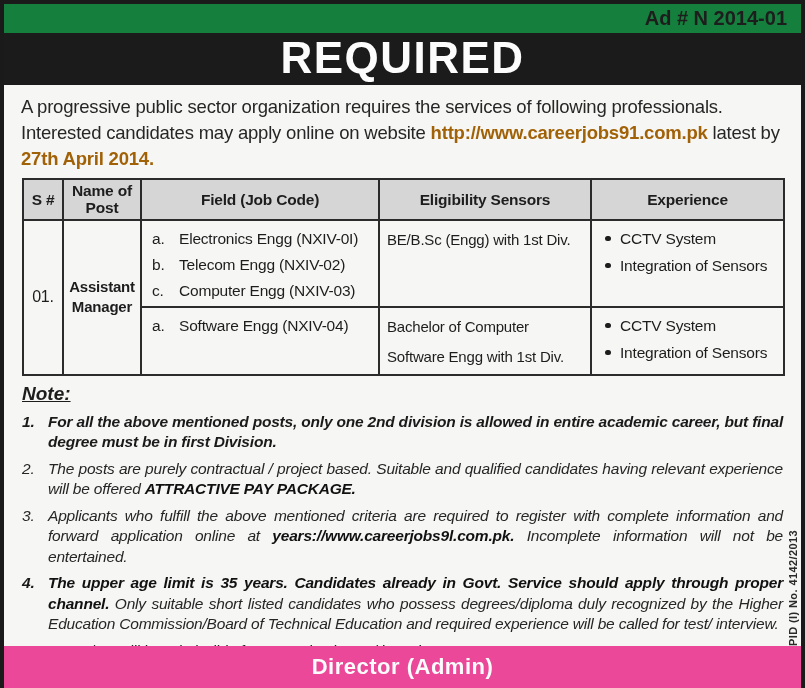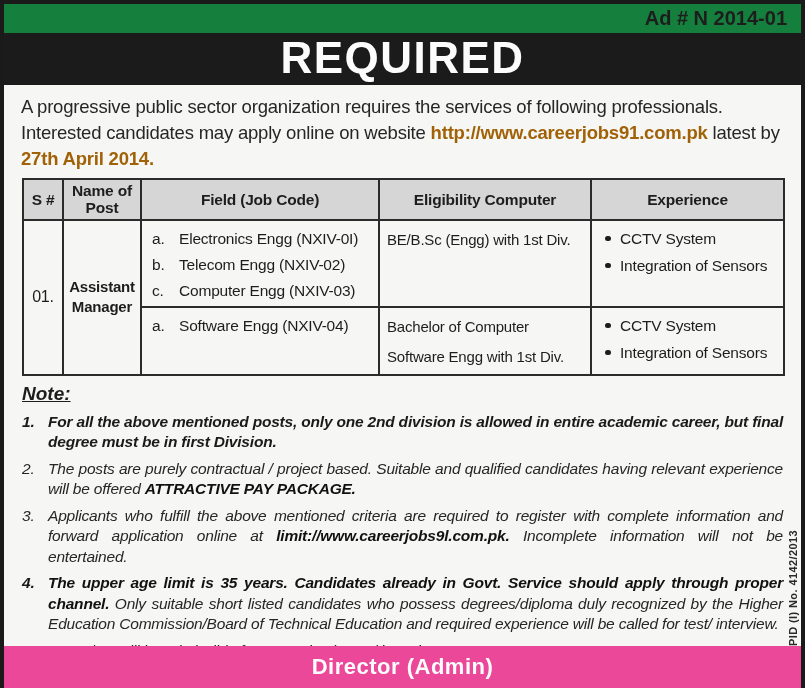--- a/index.html
+++ b/index.html
@@ -152,21 +152,21 @@
         <col style="width:78px">
         <col style="width:238px">
         <col style="width:212px">
         <col style="width:193px">
     </colgroup>
     <thead>
       <tr>
         <th>S #</th>
         <th>Name of Post</th>
         <th>Field (Job Code)</th>
-        <th>Eligibility Computer</th>
+        <th>Eligibility Sensors</th>
         <th>Experience</th>
       </tr>
     </thead>
     <tbody>
       <tr class="r1">
         <td class="serial" rowspan="2">01.</td>
         <td class="post" rowspan="2">Assistant Manager</td>
         <td class="field">
           <div class="fline">
               <span class="flet">a.</span>
@@ -215,21 +215,21 @@
       <span class="note-body bold">For all the above mentioned posts, only one 2nd division is allowed in entire academic career, but final degree must be in first Division.</span>
     </div>
 
     <div class="note-item">
       <span class="note-num">2.</span>
       <span class="note-body"><span>The posts are purely contractual / project based. Suitable and qualified candidates having relevant experience will be offered </span><b>ATTRACTIVE PAY PACKAGE.</b></span>
     </div>
 
     <div class="note-item">
       <span class="note-num">3.</span>
-      <span class="note-body"><span>Applicants who fulfill the above mentioned criteria are required to register with complete information and forward application online at </span><b>limit://www.careerjobs9l.com.pk.</b><span> Incomplete information will not be entertained.</span></span>
+      <span class="note-body"><span>Applicants who fulfill the above mentioned criteria are required to register with complete information and forward application online at </span><b>years://www.careerjobs9l.com.pk.</b><span> Incomplete information will not be entertained.</span></span>
     </div>
 
     <div class="note-item">
       <span class="note-num bold">4.</span>
       <span class="note-body"><b>The upper age limit is 35 years. Candidates already in Govt. Service should apply through proper channel.</b><span> Only suitable short listed candidates who possess degrees/diploma duly recognized by the Higher Education Commission/Board of Technical Education and required experience will be called for test/ interview.</span></span>
     </div>
 
     <div class="note-item">
       <span class="note-num">5.</span>
       <span class="note-body">No TA/DA will be admissible for appearing in test/ interview.</span>

